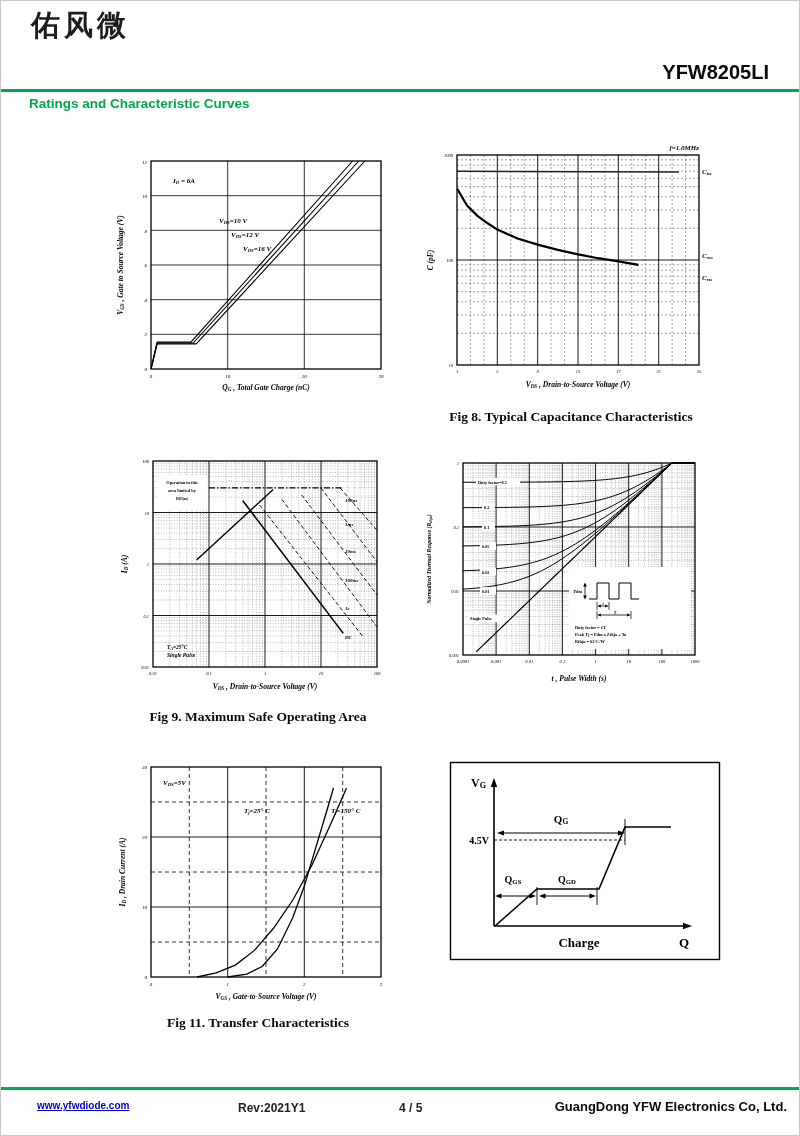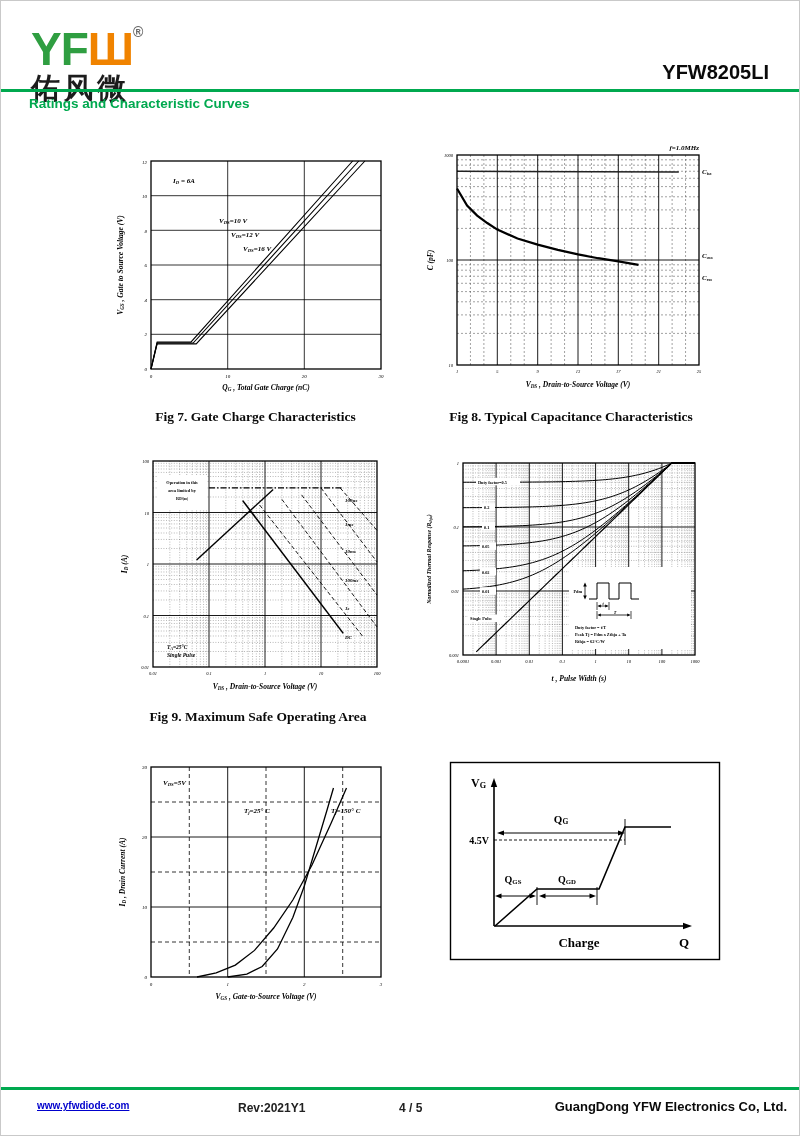--- a/index.html
+++ b/index.html
@@ -43,21 +43,20 @@
   
   .site{position:absolute;left:36px;top:1099px;font-size:10px;font-weight:bold;color:#0000cc;text-decoration:underline;}
   .rev{position:absolute;left:237px;top:1100px;font-size:12px;font-weight:bold;color:#222;}
   .pg{position:absolute;left:398px;top:1100px;font-size:12px;font-weight:bold;color:#222;}
   .co{position:absolute;right:12px;top:1098px;font-size:13px;font-weight:bold;color:#0a0a0a;}
 </style>
 </head>
 <body>
 
 <div class="logo">
-  <div class="logo-row"><span class="lg">YF</span><span class="lo">Ш</span><span class="lr">®</span></div>
   <div class="logo-cn">佑风微</div>
 </div>
 <div class="part">YFW8205LI</div>
 <div class="rule rule-top"></div>
 <div class="sec-title">Ratings and Characteristic Curves</div>
 
 <div class="fig" style="left:112px;top:148px;width:285px;">
 <svg width="285" height="252" viewBox="0 0 285 252">
   <g>
     <line class="gl" x1="114.7" y1="12" x2="114.7" y2="220"></line>
@@ -89,21 +88,20 @@
     <text class="tick" x="34" y="187" text-anchor="end">2</text>
     <text class="tick" x="34" y="152.5" text-anchor="end">4</text>
     <text class="tick" x="34" y="118" text-anchor="end">6</text>
     <text class="tick" x="34" y="83.5" text-anchor="end">8</text>
     <text class="tick" x="34" y="49" text-anchor="end">10</text>
     <text class="tick" x="34" y="14.5" text-anchor="end">12</text>
   </g>
   <text class="it axl" x="153" y="241" text-anchor="middle"><tspan>Q</tspan><tspan class="sb">G</tspan><tspan> , Total Gate Charge (nC)</tspan></text>
   <text class="it axl" transform="translate(10,116) rotate(-90)" text-anchor="middle"><tspan>V</tspan><tspan class="sb">GS</tspan><tspan> , Gate to Source Voltage (V)</tspan></text>
 </svg>
-<div class="caption">Fig 7. Gate Charge Characteristics</div>
 </div>
 
 <div class="fig" style="left:420px;top:140px;width:300px;">
 <svg width="300" height="260" viewBox="0 0 300 260">
   <text class="it ann8" x="278" y="9" text-anchor="end">f=1.0MHz</text>
   <g id="g8-grid">
         <line x1="36" y1="192.39185045528197" x2="278" y2="192.39185045528197" stroke="#444" stroke-width="0.5" stroke-dasharray="2,2"></line>
         <line x1="36" y1="173.90226825443546" x2="278" y2="173.90226825443546" stroke="#444" stroke-width="0.5" stroke-dasharray="2,2"></line>
         <line x1="36" y1="160.78370091056394" x2="278" y2="160.78370091056394" stroke="#444" stroke-width="0.5" stroke-dasharray="2,2"></line>
         <line x1="36" y1="150.60814954471803" x2="278" y2="150.60814954471803" stroke="#444" stroke-width="0.5" stroke-dasharray="2,2"></line>
@@ -485,20 +483,21 @@
   </g>
   <g>
     <text class="tick" x="34" y="222" text-anchor="end">0</text>
     <text class="tick" x="34" y="152" text-anchor="end">10</text>
     <text class="tick" x="34" y="82" text-anchor="end">20</text>
     <text class="tick" x="34" y="12" text-anchor="end">30</text>
   </g>
   <text class="it axl" x="153" y="242" text-anchor="middle"><tspan>V</tspan><tspan class="sb">GS</tspan><tspan> , Gate-to-Source Voltage (V)</tspan></text>
   <text class="it axl" transform="translate(12,115) rotate(-90)" text-anchor="middle"><tspan>I</tspan><tspan class="sb">D</tspan><tspan> , Drain Current (A)</tspan></text>
 </svg>
+<div class="caption">Fig 11. Transfer Characteristics</div>
 </div>
 
 <div class="fig" style="left:448px;top:760px;width:272px;">
 <svg width="272" height="200" viewBox="0 0 272 200">
   <rect x="1.5" y="1.5" width="269" height="197" fill="none" stroke="#000" stroke-width="1.4"></rect>
   <line x1="45" y1="165" x2="45" y2="24" stroke="#000" stroke-width="1.6"></line>
   <polygon points="45,17 41.8,26 48.2,26"></polygon>
   <line x1="45" y1="165" x2="236" y2="165" stroke="#000" stroke-width="1.6"></line>
   <polygon points="243,165 234,161.8 234,168.2"></polygon>
   <text x="22" y="26" style="font-size:12px;font-weight:bold"><tspan>V</tspan><tspan class="sb">G</tspan></text>

